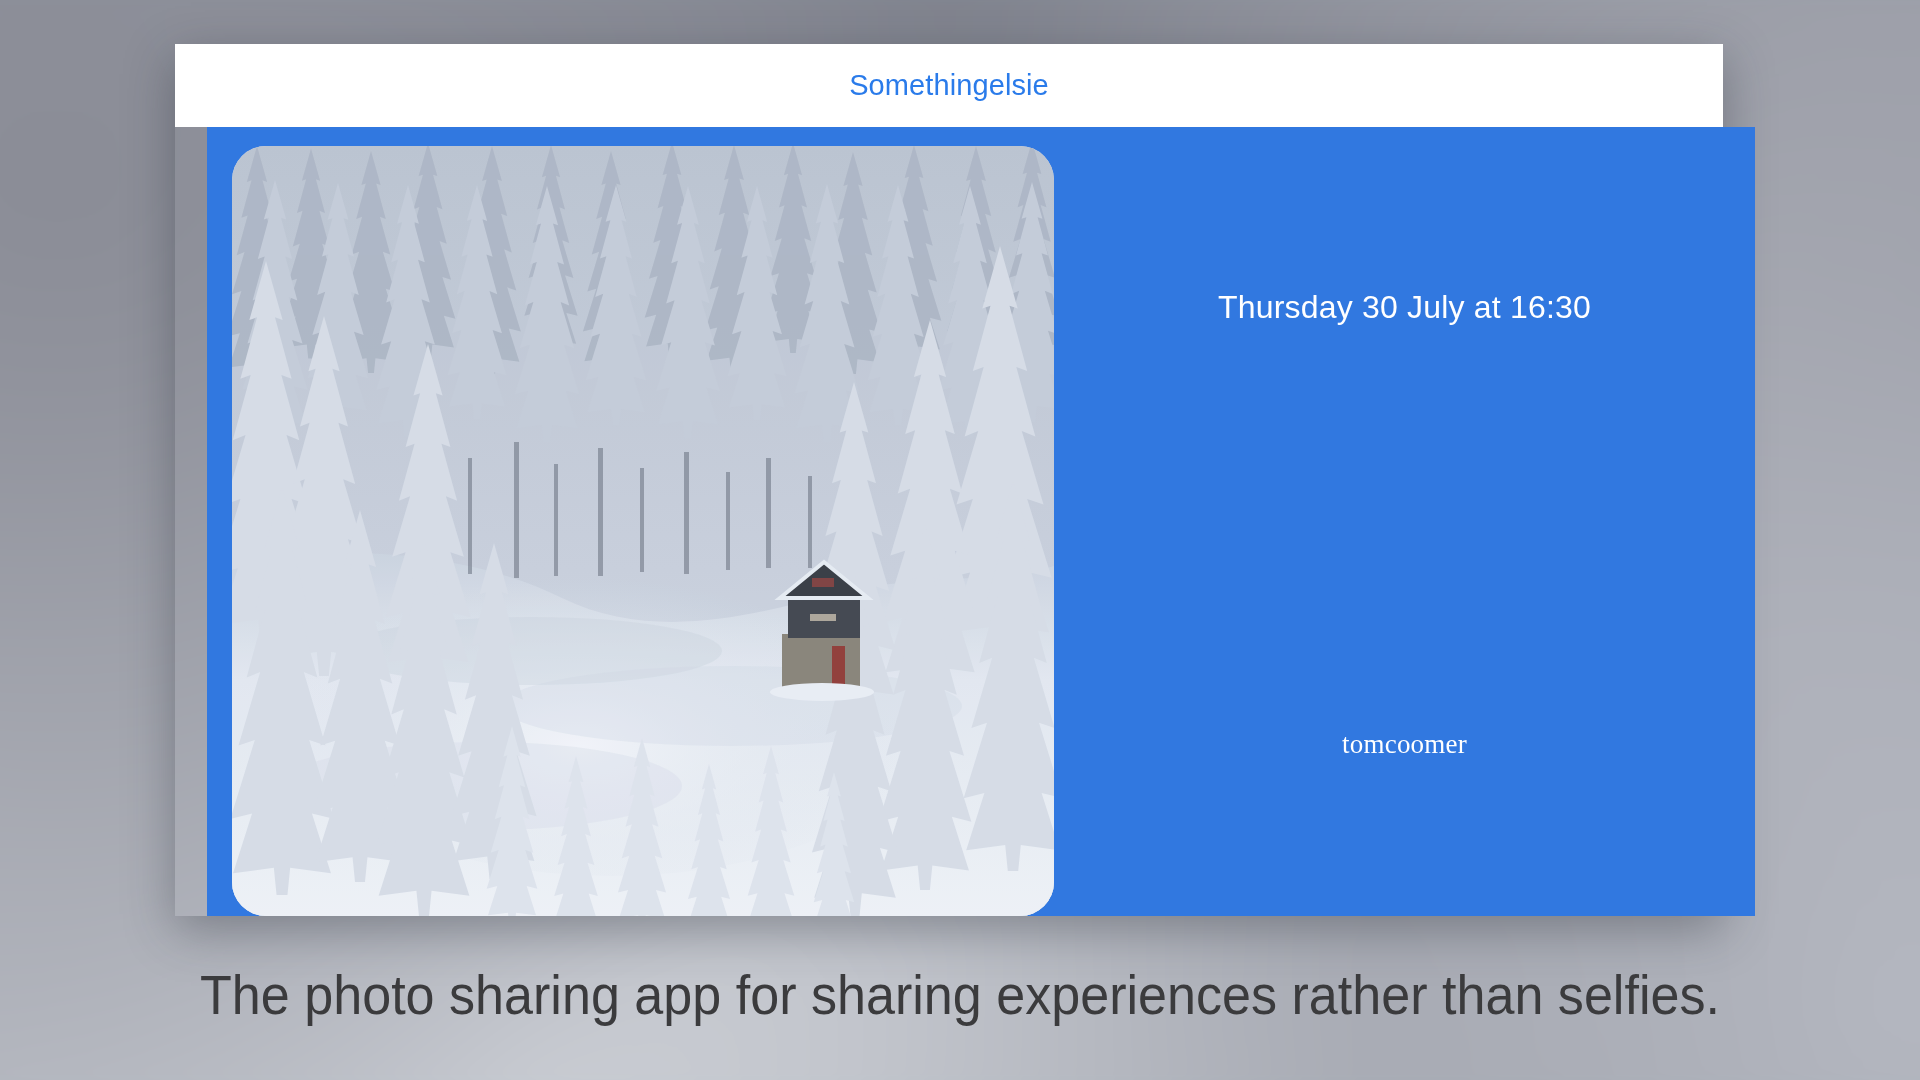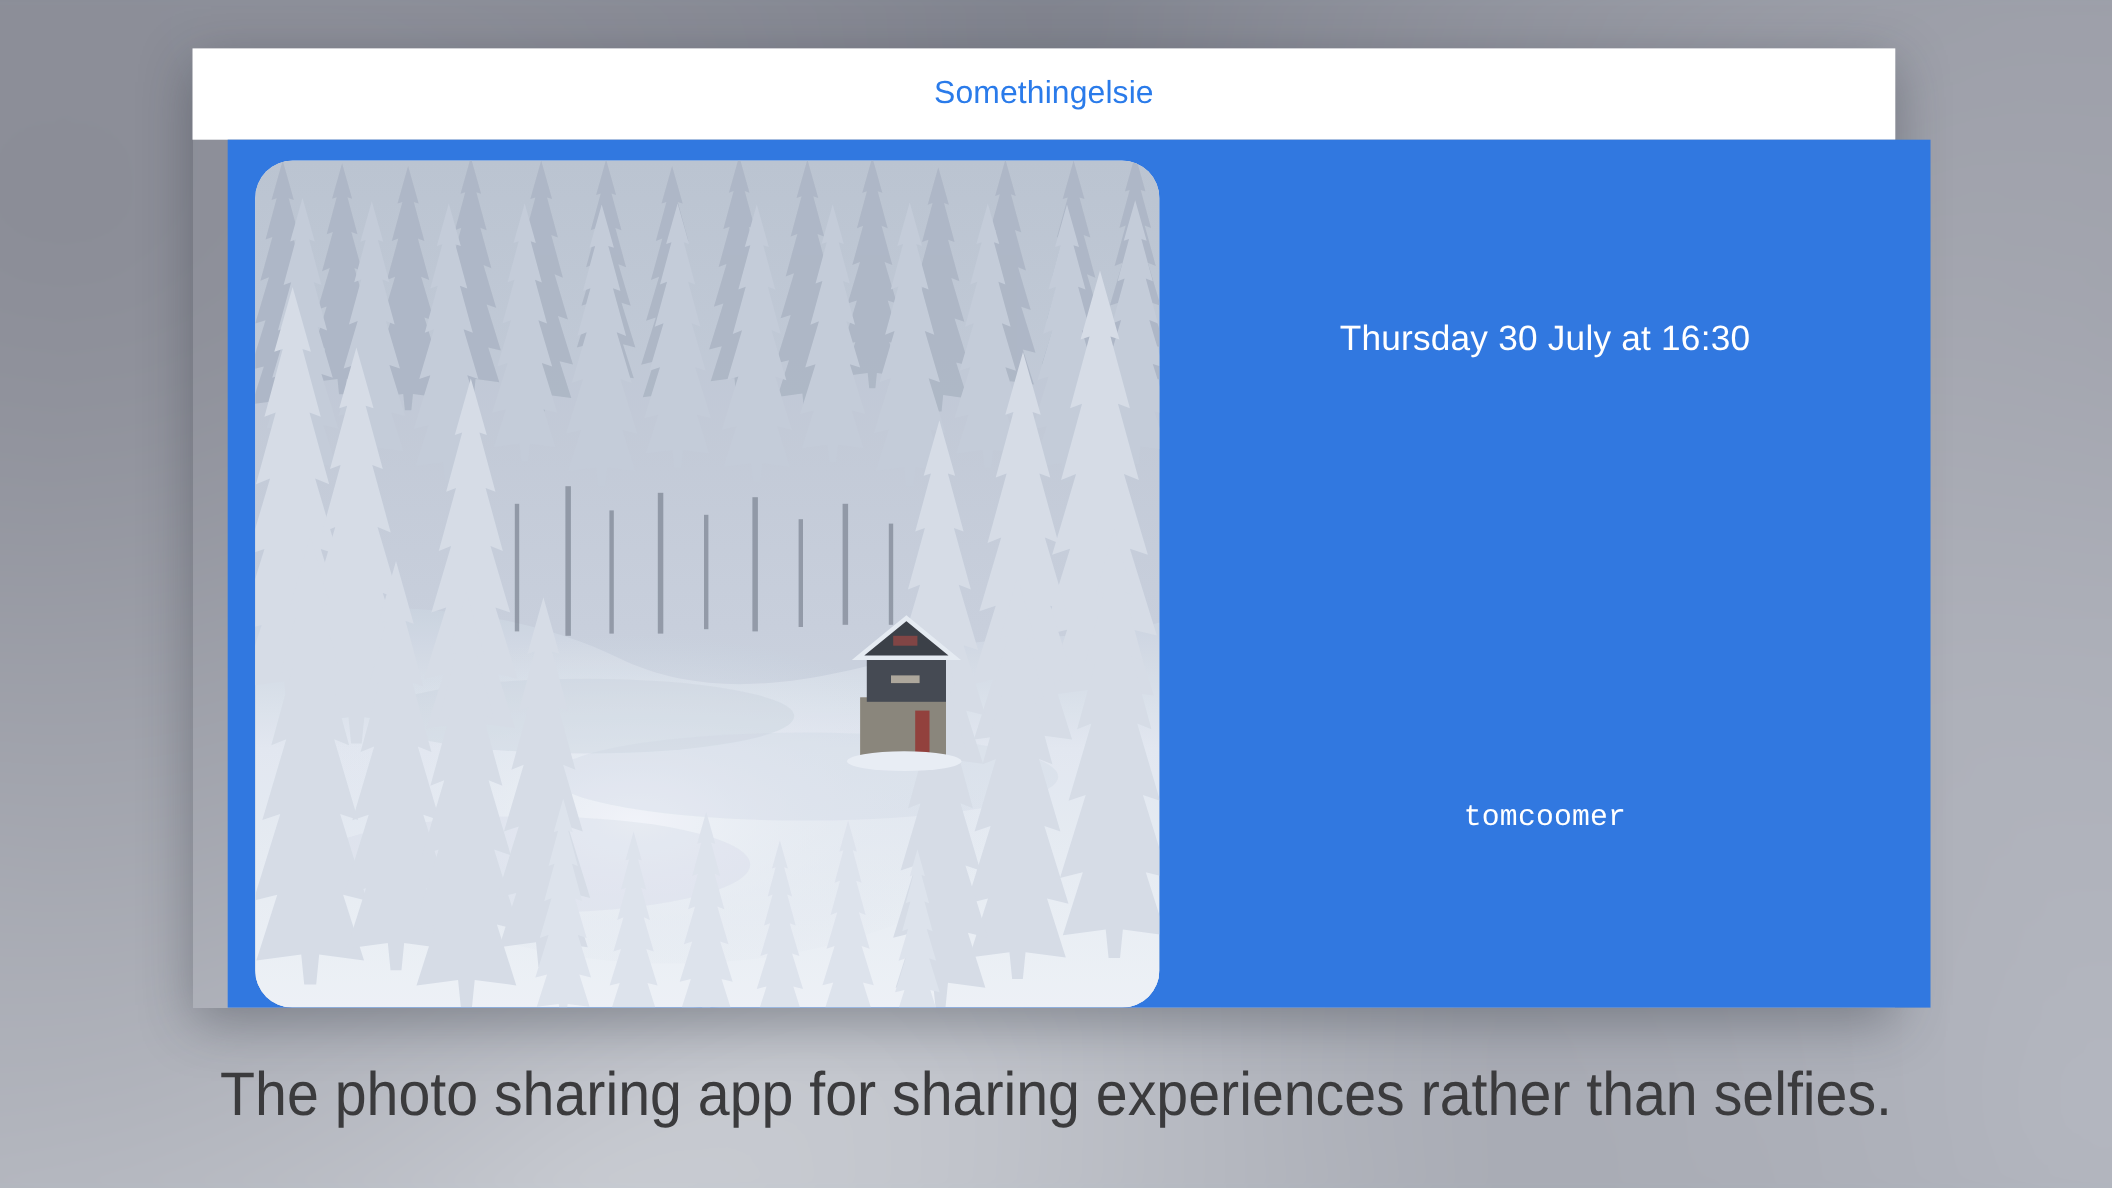--- a/index.html
+++ b/index.html
@@ -120,21 +120,21 @@
   }
 
   .username {
     position: absolute;
     left: 0;
     top: 601px;
     width: 100%;
     text-align: center;
     color: #ffffff;
     font-size: 27px;
-    font-family: Liberation Mono, monospace;
+    font-family: Liberation Serif, serif;
     line-height: 1.2;
     letter-spacing: 0.2px;
   }
 
   
   .caption {
     position: absolute;
     left: 0;
     top: 963px;
     width: 1920px;

